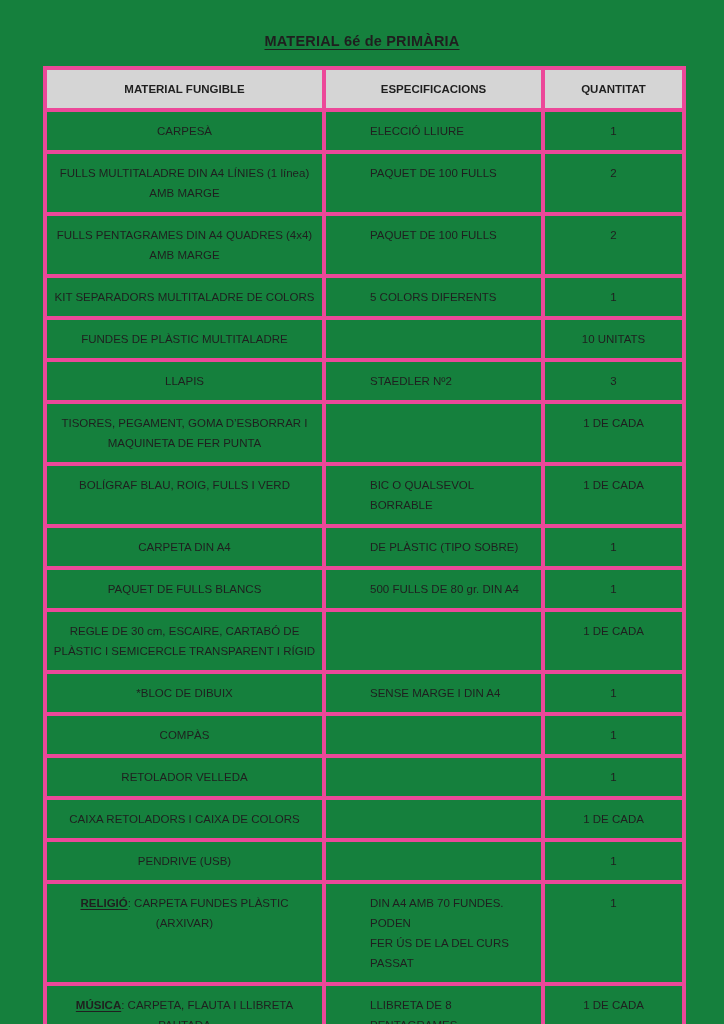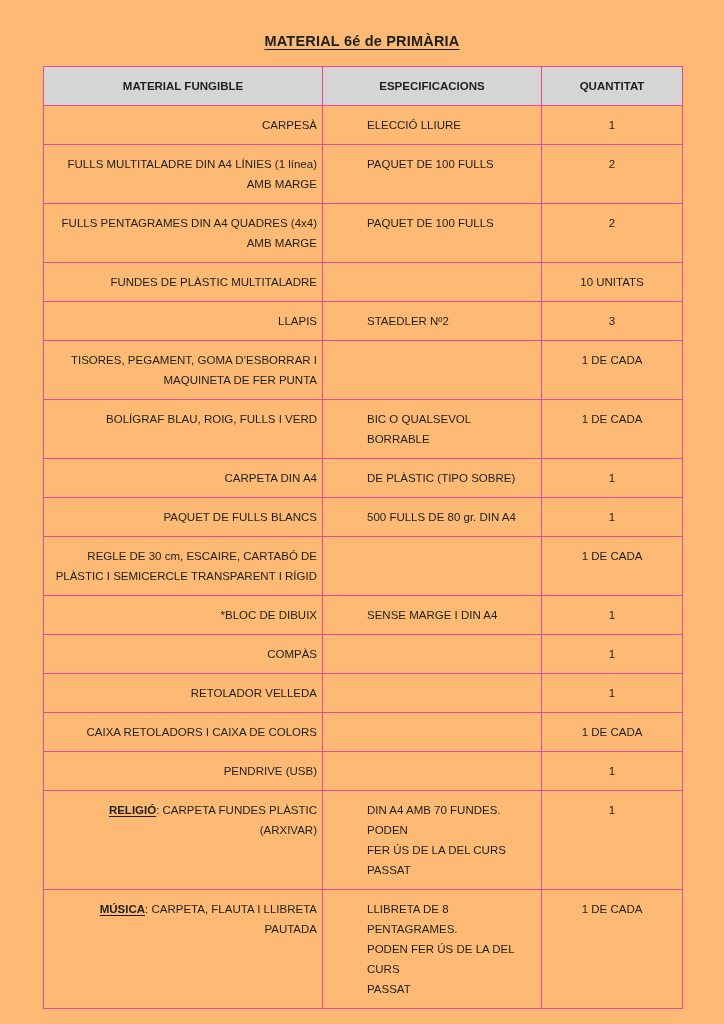--- a/index.html
+++ b/index.html
@@ -10,21 +10,21 @@
   body {
     width: 724px;
     height: 1024px;
     font-family: "Liberation Sans", "DejaVu Sans", sans-serif;
     color: #1f1f1f;
     overflow: hidden;
   }
   .page {
     width: 724px;
     height: 1024px;
-    background: #fdba74;
+    background: #15803d;
     box-sizing: border-box;
     padding-top: 33px;
   }
   .title {
     text-align: center;
     font-size: 14.5px;
     font-weight: bold;
     letter-spacing: 0.2px;
   }
   .title span {
@@ -35,36 +35,36 @@
     border-collapse: collapse;
     table-layout: fixed;
     margin: 17px 0 0 43px;
     width: 639px;
     font-size: 11.5px;
   }
   col.c1 { width: 279px; }
   col.c2 { width: 219px; }
   col.c3 { width: 141px; }
   th, td {
-    border: 1px solid #ec4899;
+    border: 4px solid #ec4899;
     vertical-align: top;
     line-height: 20px;
     padding: 9px 5px 9px 5px;
     white-space: pre-line;
     overflow: hidden;
   }
   thead th {
     background: #d5d5d5;
     font-weight: bold;
     text-align: center;
     vertical-align: middle;
     padding: 9px 3px;
     white-space: nowrap;
   }
-  td.mat  { text-align: right; }
+  td.mat  { text-align: center; }
   td.spec { text-align: left; padding-left: 44px; }
   td.qty  { text-align: center; }
   .lead {
     font-weight: bold;
     text-decoration: underline;
     text-underline-offset: 2px;
   }
 </style>
 </head>
 <body>
@@ -98,20 +98,25 @@
           <td class="mat">FULLS MULTITALADRE DIN A4 LÍNIES (1 línea)
 AMB MARGE</td>
           <td class="spec">PAQUET DE 100 FULLS</td>
           <td class="qty">2</td>
         </tr>
         <tr>
           <td class="mat">FULLS PENTAGRAMES DIN A4 QUADRES (4x4)
 AMB MARGE</td>
           <td class="spec">PAQUET DE 100 FULLS</td>
           <td class="qty">2</td>
+        </tr>
+        <tr>
+          <td class="mat">KIT SEPARADORS MULTITALADRE DE COLORS</td>
+          <td class="spec">5 COLORS DIFERENTS</td>
+          <td class="qty">1</td>
         </tr>
         <tr>
           <td class="mat">FUNDES DE PLÀSTIC MULTITALADRE</td>
           <td class="spec"></td>
           <td class="qty">10 UNITATS</td>
         </tr>
         <tr>
           <td class="mat">LLAPIS</td>
           <td class="spec">STAEDLER Nº2</td>
           <td class="qty">3</td>

